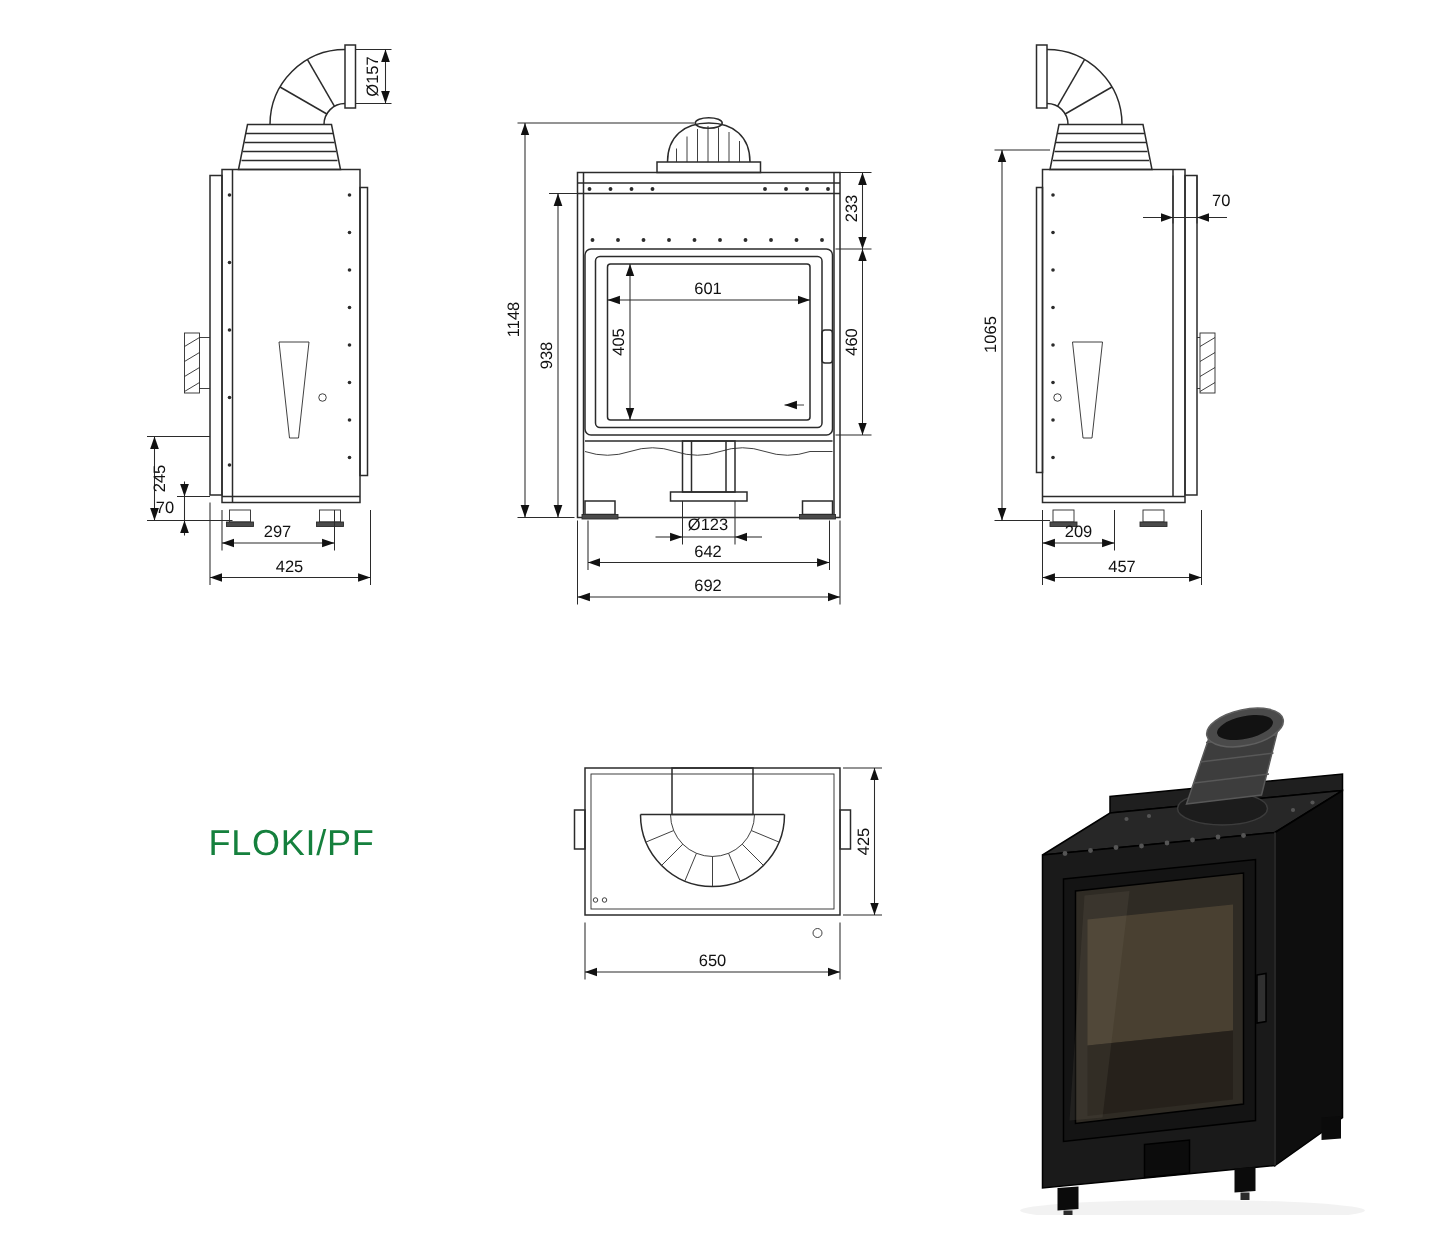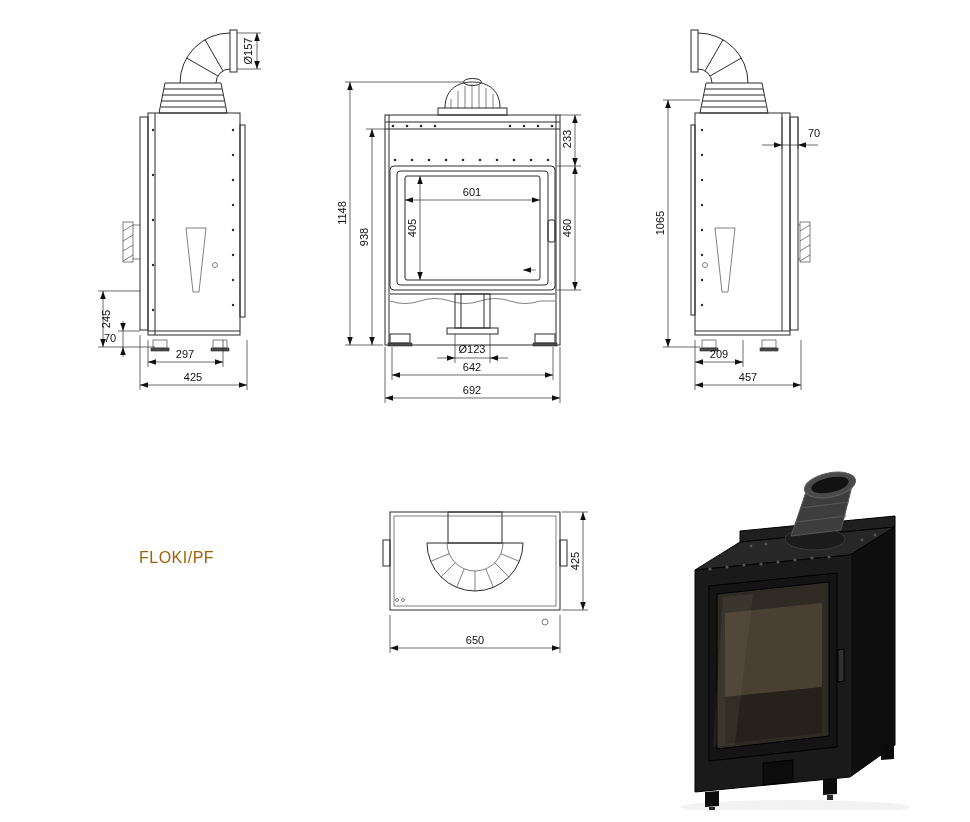--- a/index.html
+++ b/index.html
@@ -6,21 +6,21 @@
   html,body{background:#fff}
   body{font-family:"Liberation Sans",sans-serif}
   #canvas{position:relative;width:970px;height:822px;background:#fff;overflow:hidden}
   .view{position:absolute}
   .ln{fill:none;stroke:#2b2b2b;stroke-width:1}
   .lt{fill:none;stroke:#2b2b2b;stroke-width:.6}
   .dim line{stroke:#2b2b2b;stroke-width:.7;fill:none}
   .dtx{font-family:"Liberation Sans",sans-serif;font-size:11px;fill:#111}
   .dot{fill:#2b2b2b;stroke:none}
   .pad{fill:#4a4a4a;stroke:#2b2b2b;stroke-width:.6}
-  #title{position:absolute;left:139px;top:549px;font-size:16px;color:#a16207;letter-spacing:.5px}
+  #title{position:absolute;left:139px;top:549px;font-size:24px;color:#15803d;letter-spacing:.5px}
 </style>
 </head>
 <body>
 
 <div id="canvas">
 
   <svg class="view" style="left:95px;top:25px" width="235" height="375" viewBox="0 0 235 375">
     <defs>
       <marker id="aw1" markerWidth="9" markerHeight="7" refX="8.3" refY="3.5" orient="auto-start-reverse" markerUnits="userSpaceOnUse">
         <path d="M0,0.6 L8.3,3.5 L0,6.4 Z" fill="#111"></path>

